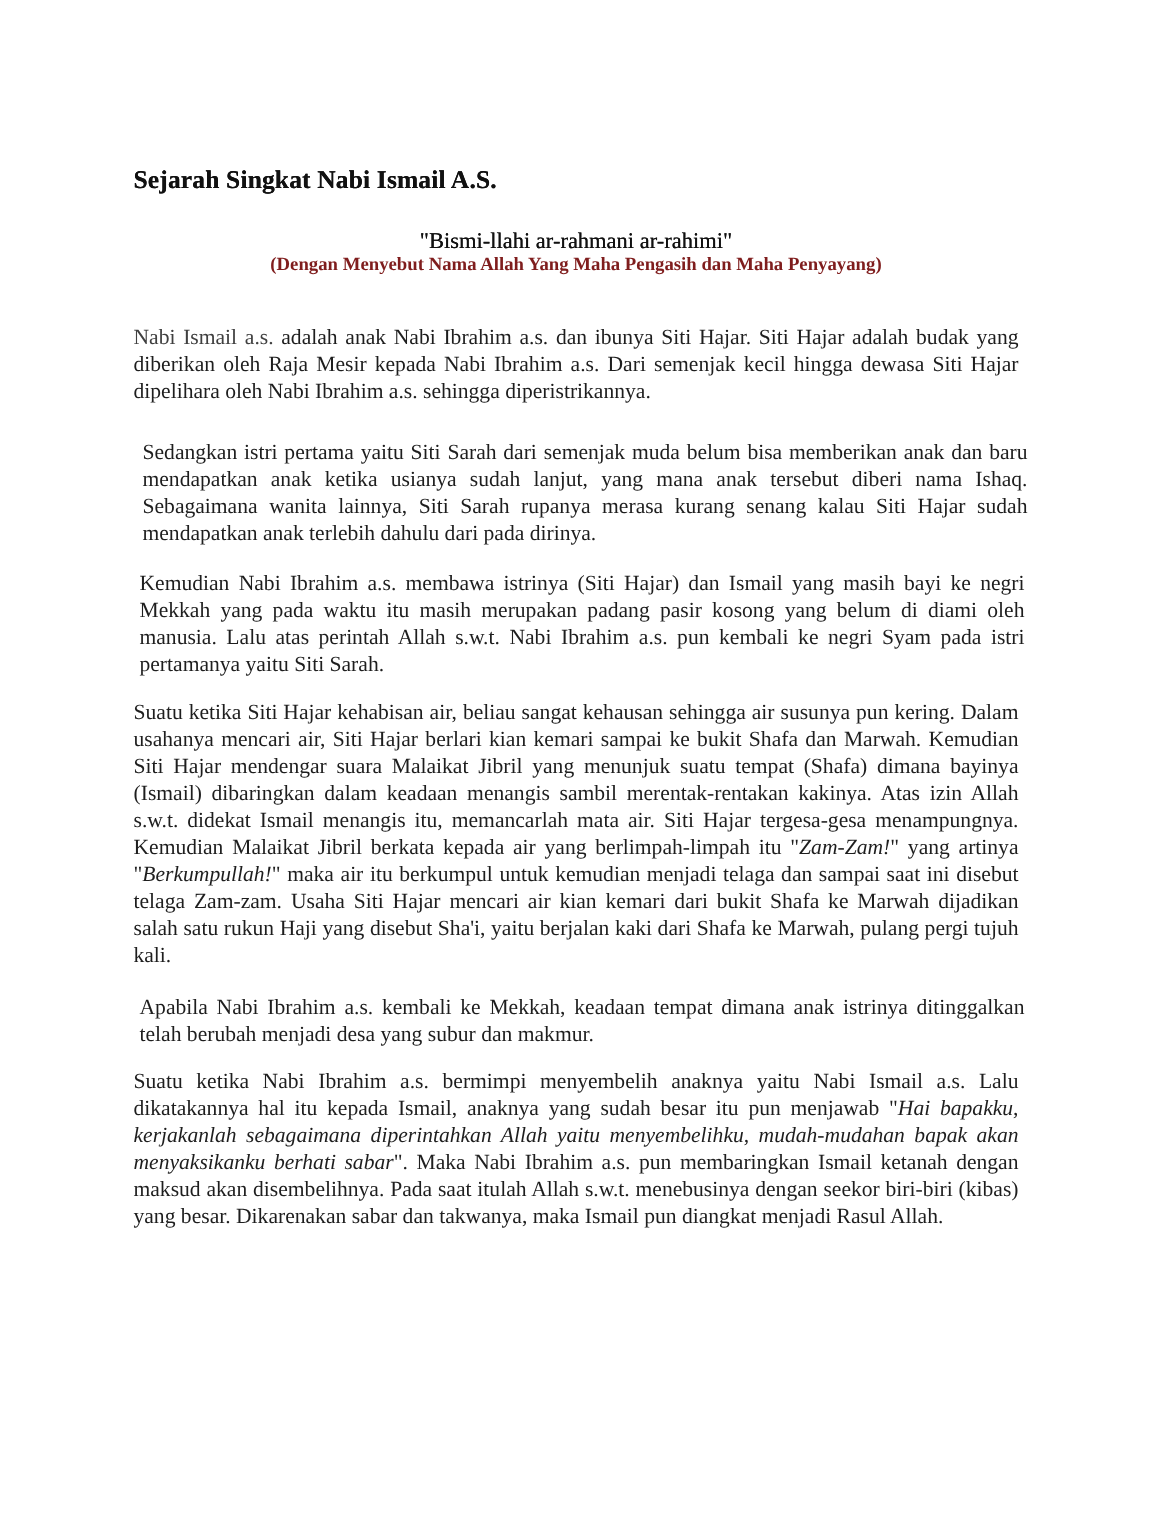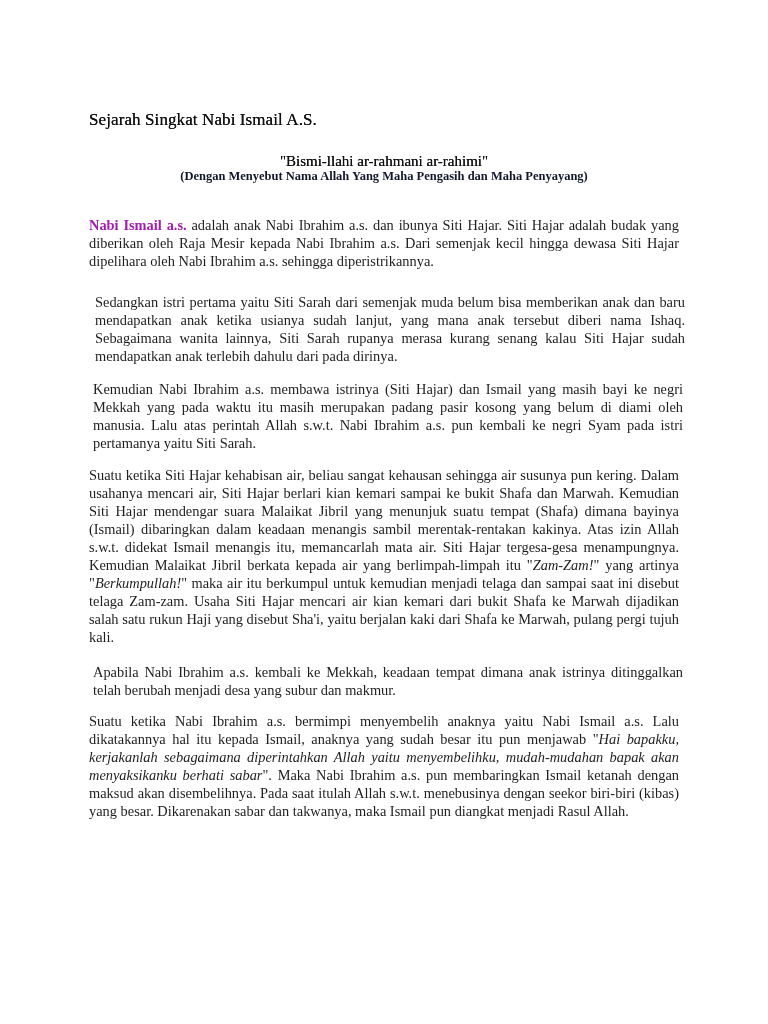--- a/index.html
+++ b/index.html
@@ -19,21 +19,21 @@
     position: absolute;
     left: 0; top: 0;
     width: 768px; height: 1024px;
     background: #ffffff;
   }
   .title {
     position: absolute;
     left: 89px;
     top: 110px;
     font-size: 17px;
-    font-weight: normal;
+    font-weight: bold;
     letter-spacing: 0.1px;
     color: #111;
     text-shadow: 0 0 0.4px #111;
   }
   .bismillah {
     position: absolute;
     left: 0;
     width: 768px;
     top: 153px;
     text-align: center;
@@ -42,32 +42,32 @@
     text-shadow: 0 0 0.4px #111;
   }
   .bismillah-sub {
     position: absolute;
     left: 0;
     width: 768px;
     top: 169px;
     text-align: center;
     font-size: 12.5px;
     font-weight: bold;
-    color: #0f172a;
+    color: #7f1d1d;
   }
   .body-text {
     position: absolute;
     left: 89px;
     width: 590px;
     font-size: 14.4px;
     line-height: 18px;
     text-align: justify;
     color: #1e1e1e;
   }
-  .body-text b { font-weight: bold; color: #a21caf; }
+  .body-text b { font-weight: normal; color: #404040; }
   .body-text i { font-style: italic; }
   #p1 { top: 216px; }
   #p2 { top: 287px; }
   #p3 { top: 376px; }
   #p4 { top: 466px; }
   #p5 { top: 659px; }
   #p6 { top: 712px; }
   #p7 { top: 854px; }
 </style>
 </head>

